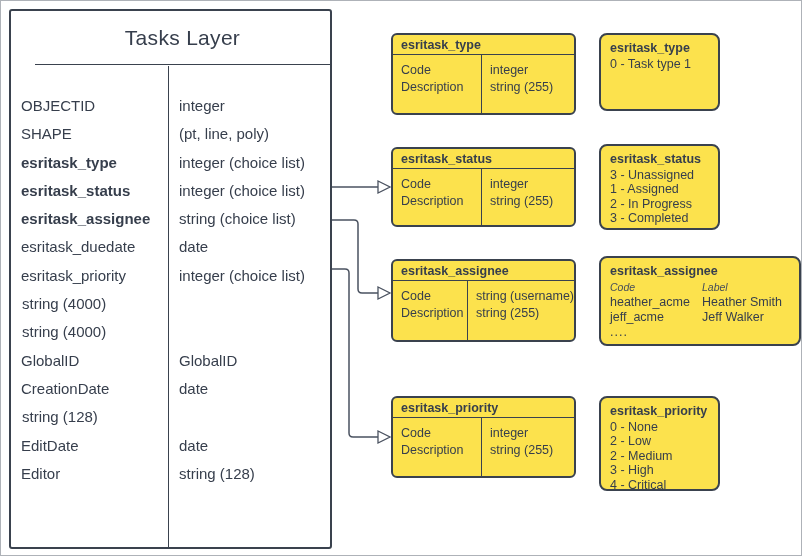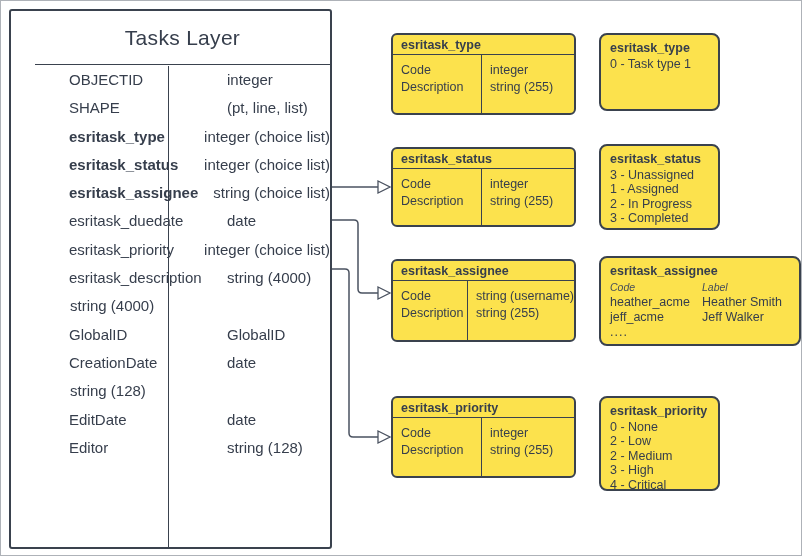--- a/index.html
+++ b/index.html
@@ -5,21 +5,21 @@
   html,body{margin:0;padding:0;background:#e9e9e9;}
   .frame{position:relative;width:802px;height:556px;background:#ffffff;
          border:1px solid #aeb2b8;box-sizing:border-box;overflow:hidden;
          font-family:"Liberation Sans",sans-serif;color:#363e4c;}
 
   
   .panel{position:absolute;left:8px;top:8px;width:323px;height:540px;background:#fff;
          border:2px solid #3a424e;border-radius:3px;box-sizing:border-box;}
   .panel-title{height:53px;display:flex;align-items:center;justify-content:center;
          font-size:21px;letter-spacing:.3px;border-bottom:1.5px solid #3a424e;margin-left:24px;}
-  .panel-body{position:absolute;top:55px;left:0;right:0;bottom:0;margin-left:48px;}
+  .panel-body{position:absolute;top:55px;left:0;right:0;bottom:0;padding-top:26px;}
   .vline{position:absolute;left:157px;top:55px;bottom:0;width:0;border-left:1.5px solid #3a424e;}
   .frow{display:flex;line-height:28.3px;font-size:15px;}
   .fname{width:157px;padding-left:10px;box-sizing:border-box;white-space:nowrap;}
   .fname.b{font-weight:bold;}
   .ftype{flex:1;padding-left:11px;white-space:nowrap;}
 
   
   .dbox{position:absolute;left:390px;width:185px;background:#fce24d;
         border:2px solid #3a424e;border-radius:6px;box-sizing:border-box;
         display:flex;flex-direction:column;font-size:12.5px;}
@@ -59,21 +59,21 @@
   <section class="panel">
     <div class="panel-title">Tasks Layer</div>
     <div class="vline"></div>
     <div class="panel-body" id="field-rows">
         <div class="frow">
           <span class="fname">OBJECTID</span>
           <span class="ftype">integer</span>
         </div>
         <div class="frow">
           <span class="fname">SHAPE</span>
-          <span class="ftype">(pt, line, list)</span>
+          <span class="ftype">(pt, line, poly)</span>
         </div>
         <div class="frow">
           <span class="fname b">esritask_type</span>
           <span class="ftype">integer (choice list)</span>
         </div>
         <div class="frow">
           <span class="fname b">esritask_status</span>
           <span class="ftype">integer (choice list)</span>
         </div>
         <div class="frow">
@@ -82,21 +82,20 @@
         </div>
         <div class="frow">
           <span class="fname">esritask_duedate</span>
           <span class="ftype">date</span>
         </div>
         <div class="frow">
           <span class="fname">esritask_priority</span>
           <span class="ftype">integer (choice list)</span>
         </div>
         <div class="frow">
-          <span class="fname">esritask_description</span>
           <span class="ftype">string (4000)</span>
         </div>
         <div class="frow">
           <span class="ftype">string (4000)</span>
         </div>
         <div class="frow">
           <span class="fname">GlobalID</span>
           <span class="ftype">GlobalID</span>
         </div>
         <div class="frow">

